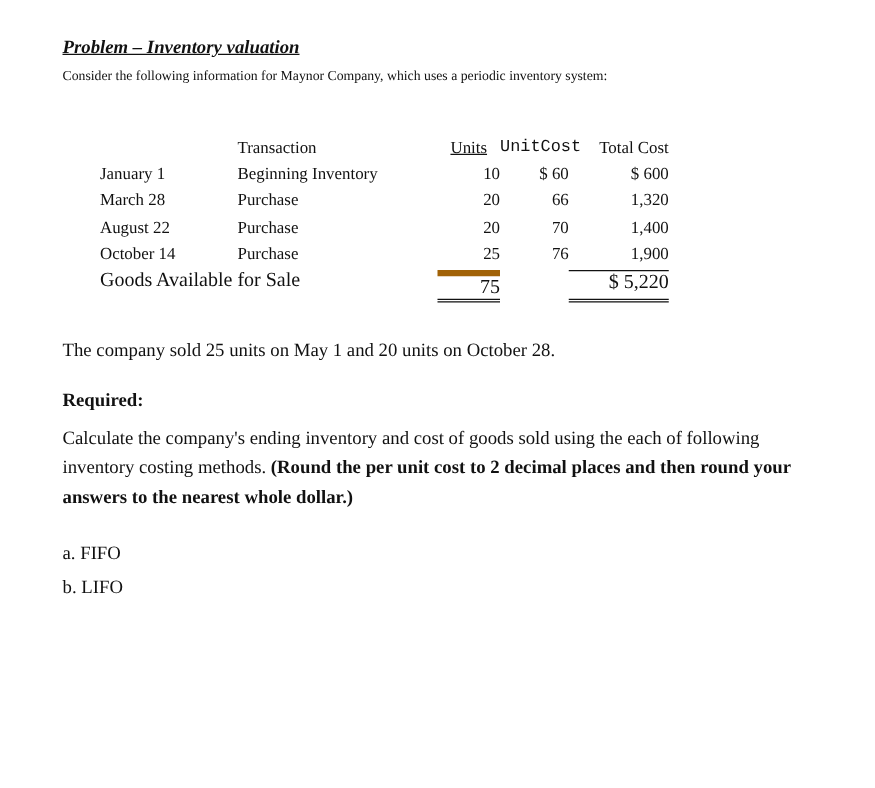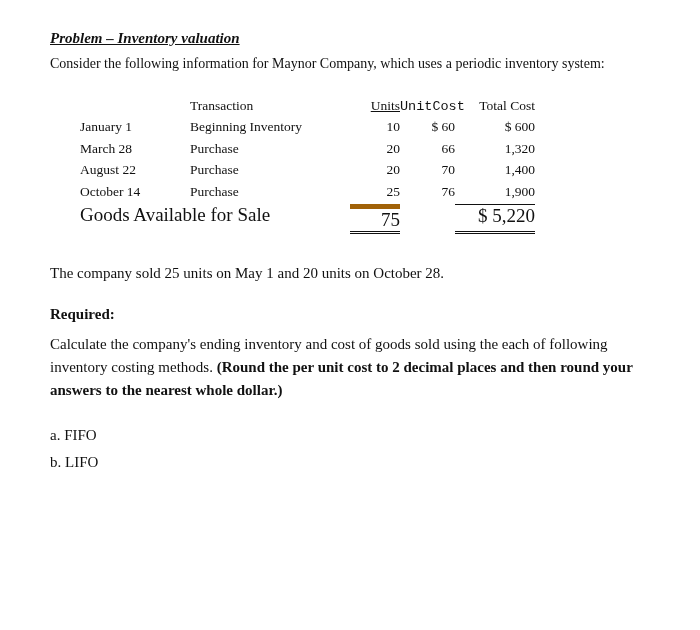--- a/index.html
+++ b/index.html
@@ -20,23 +20,23 @@
 
     .problem-title {
       font-size: 15px;
       font-weight: bold;
       text-decoration: underline;
       margin-bottom: 6px;
       font-style: italic;
     }
 
     .intro-text {
-      font-size: 14px;
+      font-size: 11px;
       line-height: 1.5;
-      margin-bottom: 24px;
+      margin-bottom: 40px;
     }
 
     .inventory-table {
       margin-left: 30px;
       margin-bottom: 28px;
     }
 
     .table-header-row {
       display: flex;
       font-size: 13.5px;
@@ -67,21 +67,21 @@
     }
 
     .data-row {
       display: flex;
       font-size: 13.5px;
       line-height: 1.6;
     }
 
     .totals-row {
       display: flex;
-      font-size: 19px;
+      font-size: 16px;
       margin-top: 2px;
     }
 
     .totals-row .col-units {
       border-top: 5px solid #a16207;
       border-bottom: 3px double #111;
     }
 
     .totals-row .col-total-cost {
       border-top: 1px solid #111;
@@ -110,21 +110,21 @@
       font-weight: bold;
     }
 
     .answer-options {
       font-size: 15px;
       line-height: 1.8;
     }
 
     .header-units-wrap {
       width: 50px;
-      text-align: right;
+      text-align: center;
       text-decoration: underline;
     }
 
     .header-tc-wrap {
       width: 80px;
       text-align: right;
     }
 
     .unit-cost-header-container {
       width: 55px;

